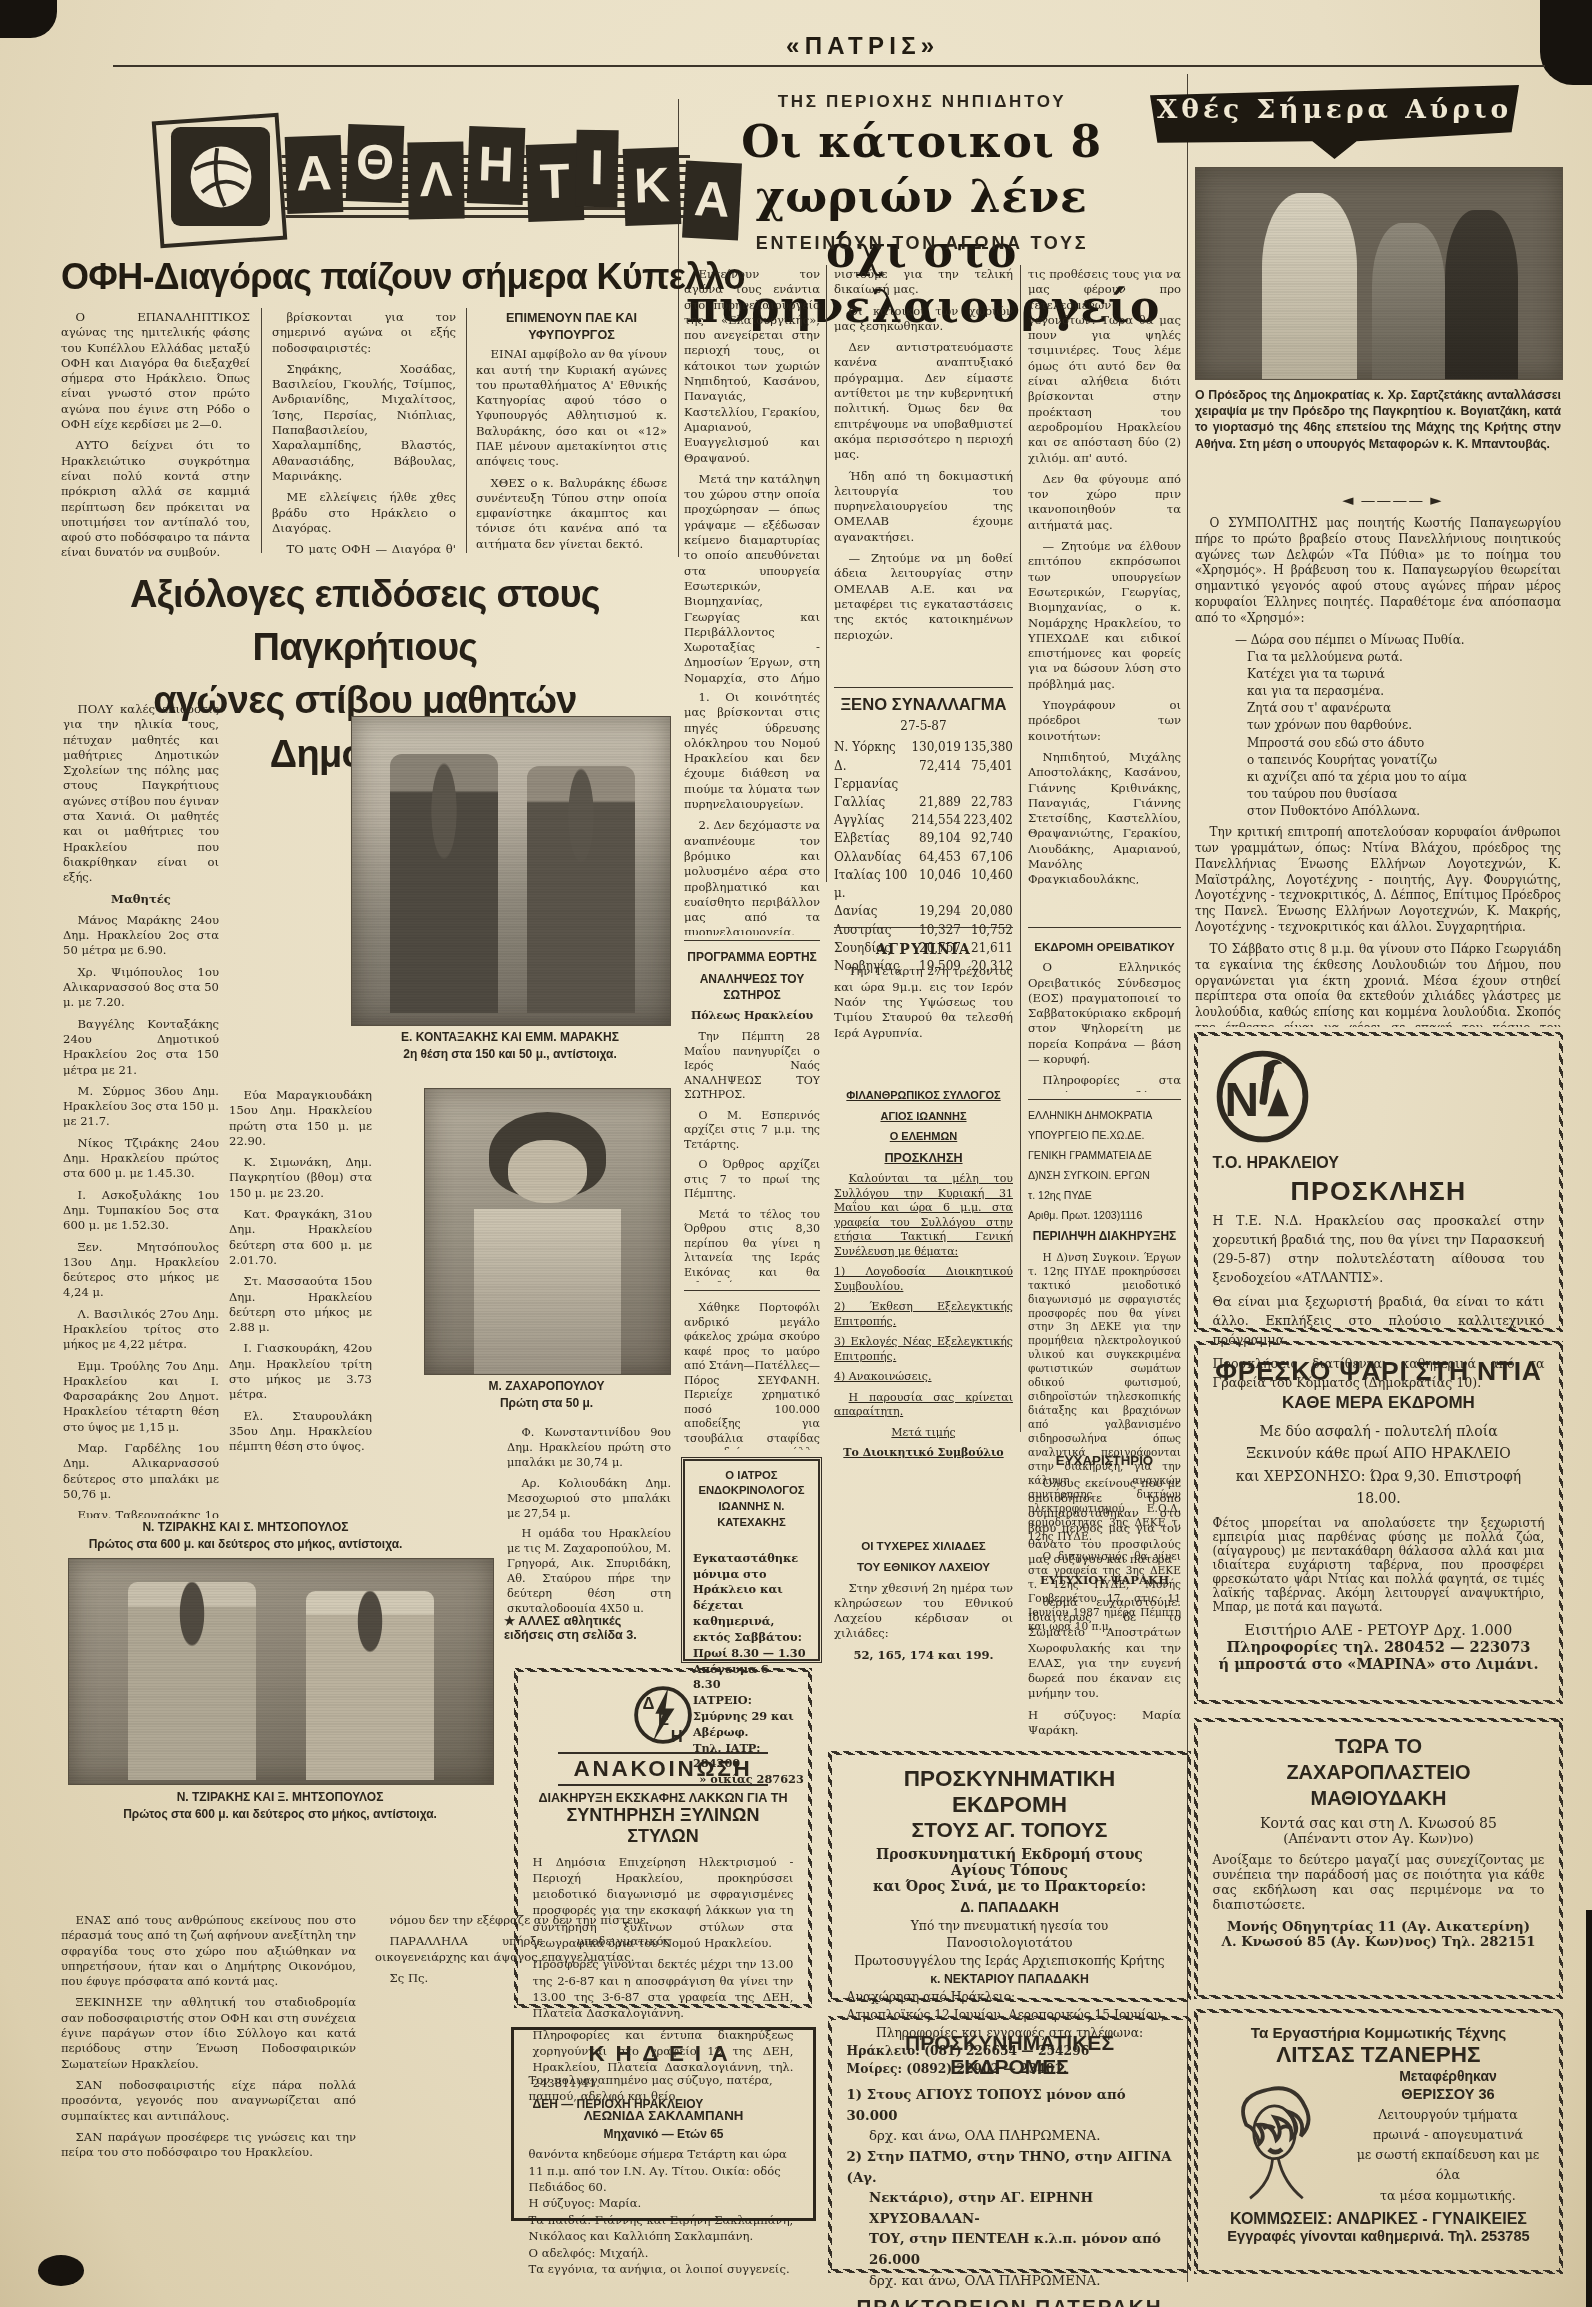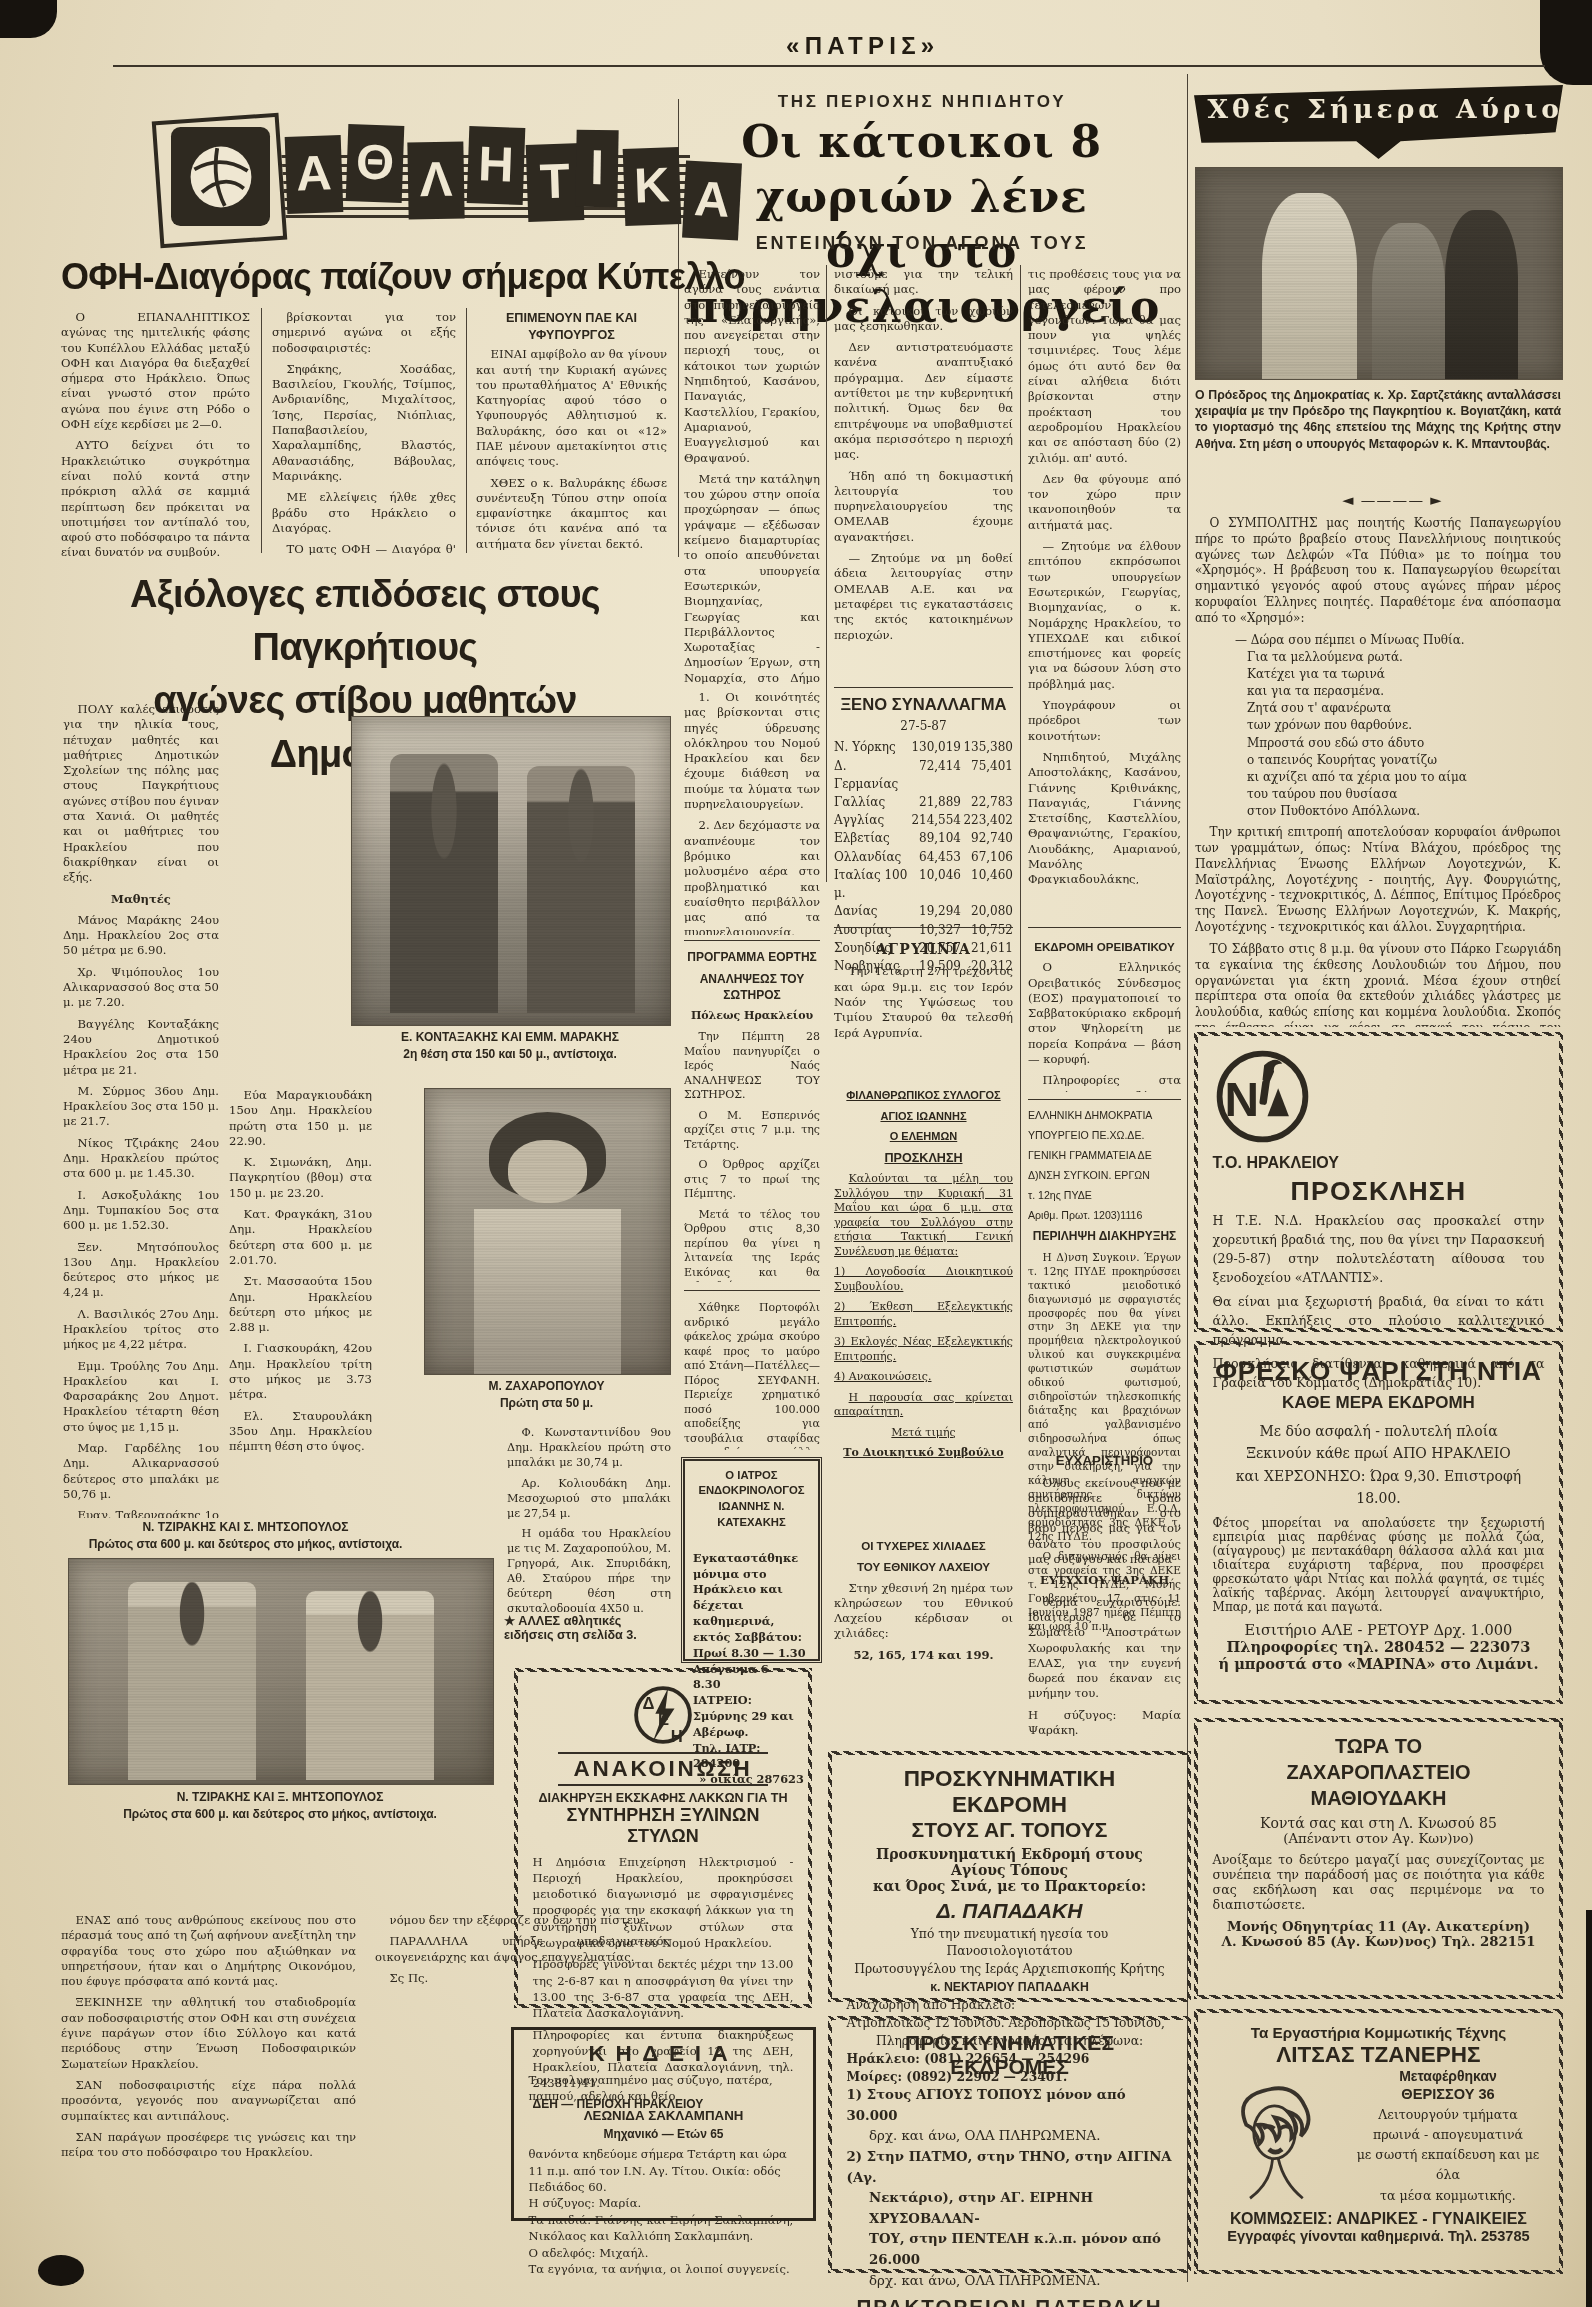--- a/index.html
+++ b/index.html
@@ -375,21 +375,21 @@
 
   <div class="col" style="left:1028px;top:1452px;width:153px;height:285px;">
     <p class="noind center bold sans" style="font-size:13.3px;">ΕΥΧΑΡΙΣΤΗΡΙΟ</p>
     <p>Όλους εκείνους που με οποιοδήποτε τρόπο συμπαραστάθηκαν στο βαρύ πένθος μας για τον θάνατο του προσφιλούς μας συζύγου και πατέρα</p>
     <p class="noind center bold">ΕΥΤΥΧΙΟΥ ΨΑΡΑΚΗ</p>
     <p>θερμά ευχαριστούμε. Ιδιαιτέρως δε το Σωματείο Αποστράτων Χωροφυλακής και την ΕΛΑΣ, για την ευγενή δωρεά που έκαναν εις μνήμην του.</p>
     <p class="noind">Η σύζυγος: Μαρία Ψαράκη.</p>
 
   </div>
 
-  <div class="banner" style="left:1194px;top:85px;width:369px;height:74px;padding-top:8px;box-sizing:border-box;text-align:right;">Χθές  Σήμερα  Αύριο</div>
+  <div class="banner" style="left:1150px;top:85px;width:369px;height:74px;padding-top:8px;box-sizing:border-box;">Χθές  Σήμερα  Αύριο</div>
   <div class="photo" style="left:1195px;top:167px;width:366px;height:211px;
      background:linear-gradient(150deg,#5d574c 0%,#756e60 35%,#8b８378 60%,#4e483e 100%);background-color:#6b6457;">
      <div style="position:absolute;left:18%;top:12%;width:26%;height:88%;background:linear-gradient(#d9d2bf, #b9b19c);border-radius:40% 40% 0 0;"></div>
      <div style="position:absolute;left:48%;top:26%;width:20%;height:74%;background:linear-gradient(#8f897b,#6a6457);border-radius:40% 40% 0 0;"></div>
      <div style="position:absolute;left:68%;top:20%;width:20%;height:80%;background:linear-gradient(#3f3a31,#2e2a23);border-radius:40% 40% 0 0;"></div>
   </div>
   <div class="col bold" style="left:1195px;top:387px;width:366px;height:99px;font-size:12.3px;text-indent:0;font-family:'Liberation Sans',sans-serif;">
     <p class="noind">Ο Πρόεδρος της Δημοκρατίας κ. Χρ. Σαρτζετάκης ανταλλάσσει χειραψία με την Πρόεδρο της Παγκρητίου κ. Βογιατζάκη, κατά το γιορτασμό της 46ης επετείου της Μάχης της Κρήτης στην Αθήνα. Στη μέση ο υπουργός Μεταφορών κ. Κ. Μπαντουβάς.</p>
   </div>
   <div class="arrow-div" style="left:1333px;top:491px;width:119px;">
@@ -515,21 +515,21 @@
       <div>Ο αδελφός: Μιχαήλ.</div>
       <div>Τα εγγόνια, τα ανήψια, οι λοιποί συγγενείς.</div>
     </div>
   </div>
 
   <div class="abs zz boxpad" style="left:828px;top:1751px;width:363px;height:251px;">
     <div class="center bold sans" style="font-size:22.5px;">ΠΡΟΣΚΥΝΗΜΑΤΙΚΗ ΕΚΔΡΟΜΗ</div>
     <div class="center bold sans" style="font-size:21px;">ΣΤΟΥΣ ΑΓ. ΤΟΠΟΥΣ</div>
     <div class="center bold" style="font-size:14px;margin-top:4px;">Προσκυνηματική Εκδρομή στους Αγίους Τόπους</div>
     <div class="center bold" style="font-size:14px;">και Όρος Σινά,  με το Πρακτορείο:</div>
-    <div class="center bold sans" style="font-size:21px;margin:5.3px 0 2.7px;font-style:italic;">Δ. ΠΑΠΑΔΑΚΗ</div>
+    <div class="center bold sans" style="font-size:14px;margin:5.3px 0 2.7px;">Δ. ΠΑΠΑΔΑΚΗ</div>
     <div style="font-size:12.3px;line-height:1.45;">
       <div class="center">Υπό την πνευματική ηγεσία του Πανοσιολογιοτάτου</div>
       <div class="center">Πρωτοσυγγέλου της Ιεράς Αρχιεπισκοπής Κρήτης</div>
       <div class="center bold sans">κ. ΝΕΚΤΑΡΙΟΥ ΠΑΠΑΔΑΚΗ</div>
       <div>Αναχώρηση από Ηράκλειο:</div>
       <div>Ατμοπλοϊκώς 12 Ιουνίου. Αεροπορικώς 15 Ιουνίου,</div>
       <div class="center">Πληροφορίες και εγγραφές στα τηλέφωνα:</div>
       <div class="bold">Ηράκλειο: (081) 226654 — 254296</div>
       <div class="bold">Μοίρες: (0892) 22902 — 23401.</div>
     </div>

